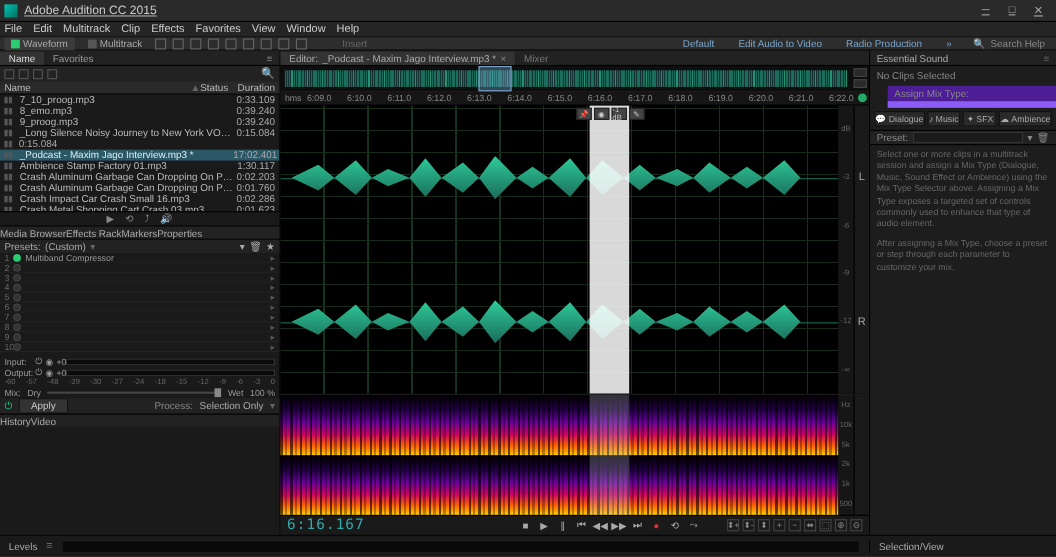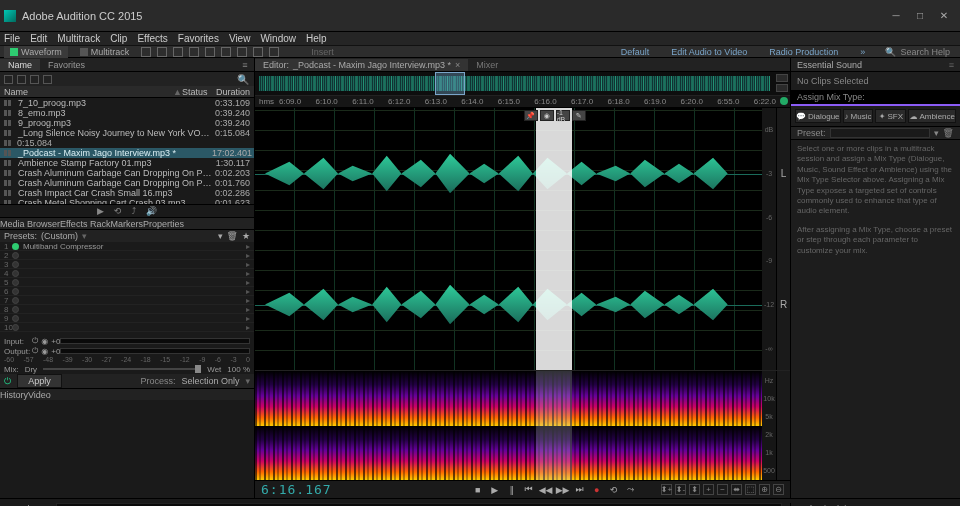--- a/index.html
+++ b/index.html
@@ -1,17 +1,17 @@
 <!DOCTYPE html>
 <html><head>
 <meta charset="utf-8">
 <style>
 * { margin: 0; padding: 0; box-sizing: border-box; font-family: "Segoe UI", Tahoma, sans-serif; }
 html, body { width: 960px; height: 506px; background: #1e1e1e; color: #aaa; font-size: 10px; overflow: hidden; }
-.titlebar { height: 32px; background: #2a2a2a; display: flex; align-items: center; padding: 0 4px; border-bottom: 1px solid #000; }
+.titlebar { height: 20px; background: #2a2a2a; display: flex; align-items: center; padding: 0 4px; border-bottom: 1px solid #000; text-decoration: underline; }
 .titlebar .logo { width: 12px; height: 12px; background: linear-gradient(135deg, #00c8b4, #006b5f); margin-right: 6px; }
 .titlebar .title { flex: 1; font-size: 11px; color: #ccc; }
 .titlebar .winbtn { width: 24px; height: 16px; display: flex; align-items: center; justify-content: center; color: #aaa; font-size: 10px; }
 .menubar { height: 14px; background: #252525; display: flex; align-items: center; padding: 0 4px; gap: 10px; font-size: 10px; border-bottom: 1px solid #111; }
 .menubar span { color: #ccc; }
 .toolbar { height: 12px; background: #2d2d2d; display: flex; align-items: center; padding: 0 4px; gap: 6px; font-size: 9px; border-bottom: 1px solid #000; }
 .toolbar .tab { padding: 1px 6px; display: flex; align-items: center; gap: 3px; }
 .toolbar .tab.active { background: #3a3a3a; }
 .toolbar .tico { width: 8px; height: 8px; display: inline-block; }
 .toolbar .wfico { background: #2ecc71; }
@@ -101,21 +101,21 @@
 .spectro .sp-side2 { width: 14px; background: #1a1a1a; border-left: 1px solid #000; }
 .time-display { height: 18px; background: #1a1a1a; display: flex; align-items: center; padding: 0 6px; border-top: 1px solid #000; }
 .time-display .tc { color: #3aa; font-size: 13px; font-family: monospace; letter-spacing: 1px; }
 .time-display .tctrl { margin-left: 140px; display: flex; gap: 5px; }
 .time-display .tb { width: 12px; height: 12px; display: flex; align-items: center; justify-content: center; color: #aaa; font-size: 9px; }
 .time-display .zoomctrl { margin-left: auto; display: flex; gap: 3px; }
 .time-display .zb { width: 11px; height: 11px; border: 1px solid #444; display: flex; align-items: center; justify-content: center; font-size: 8px; color: #888; }
 .rightcol { width: 170px; background: #1d1d1d; border-left: 1px solid #000; display: flex; flex-direction: column; font-size: 9px; }
 .rightcol .rtabs { height: 14px; display: flex; align-items: center; padding: 0 6px; background: #222; border-bottom: 1px solid #000; }
 .rightcol .noclip { padding: 4px 6px; color: #888; }
-.rightcol .assign { padding: 2px 6px; color: #888; background: #000000; border-bottom: 2px solid #8b5cf6; }
+.rightcol .assign { padding: 2px 6px; color: #888; background: #4c1d95; border-bottom: 6px solid #8b5cf6; margin-left: 16px; }
 .rightcol .mixtypes { display: flex; gap: 2px; padding: 3px 4px; }
 .rightcol .mt { flex: 1; height: 14px; background: #2a2a2a; border: 1px solid #111; display: flex; align-items: center; justify-content: center; gap: 2px; font-size: 8px; color: #aaa; }
 .rightcol .preset { height: 14px; display: flex; align-items: center; padding: 0 6px; color: #888; background: #222; border-top: 1px solid #000; border-bottom: 1px solid #000; gap: 4px; }
 .rightcol .preset .pdd { flex: 1; height: 10px; background: #1a1a1a; border: 1px solid #333; }
 .rightcol .help { padding: 4px 6px; color: #666; font-size: 8px; line-height: 1.3; }
 .bottombar { height: 20px; background: #1a1a1a; border-top: 1px solid #000; display: flex; align-items: center; }
 .bottombar .levels { padding: 1px 8px; font-size: 9px; color: #aaa; }
 .bottombar .meter-area { flex: 1; height: 12px; margin: 0 8px; background: #0a0a0a; border: 1px solid #222; }
 .bottombar .selview { width: 170px; padding: 1px 8px; font-size: 9px; color: #aaa; border-left: 1px solid #000; }
 </style>
@@ -454,21 +454,21 @@
           <span>6:11.0</span>
           <span>6:12.0</span>
           <span>6:13.0</span>
           <span>6:14.0</span>
           <span>6:15.0</span>
           <span>6:16.0</span>
           <span>6:17.0</span>
           <span>6:18.0</span>
           <span>6:19.0</span>
           <span>6:20.0</span>
-          <span>6:55.0</span>
+          <span>6:21.0</span>
           <span>6:22.0</span>
         </div>
       <div class="zoom"></div>
     </div>
 
     <div class="wave-area">
       <div class="wave-main">
         <div class="grid"></div>
         <div class="ch ch1">
           <div class="midline"></div>

